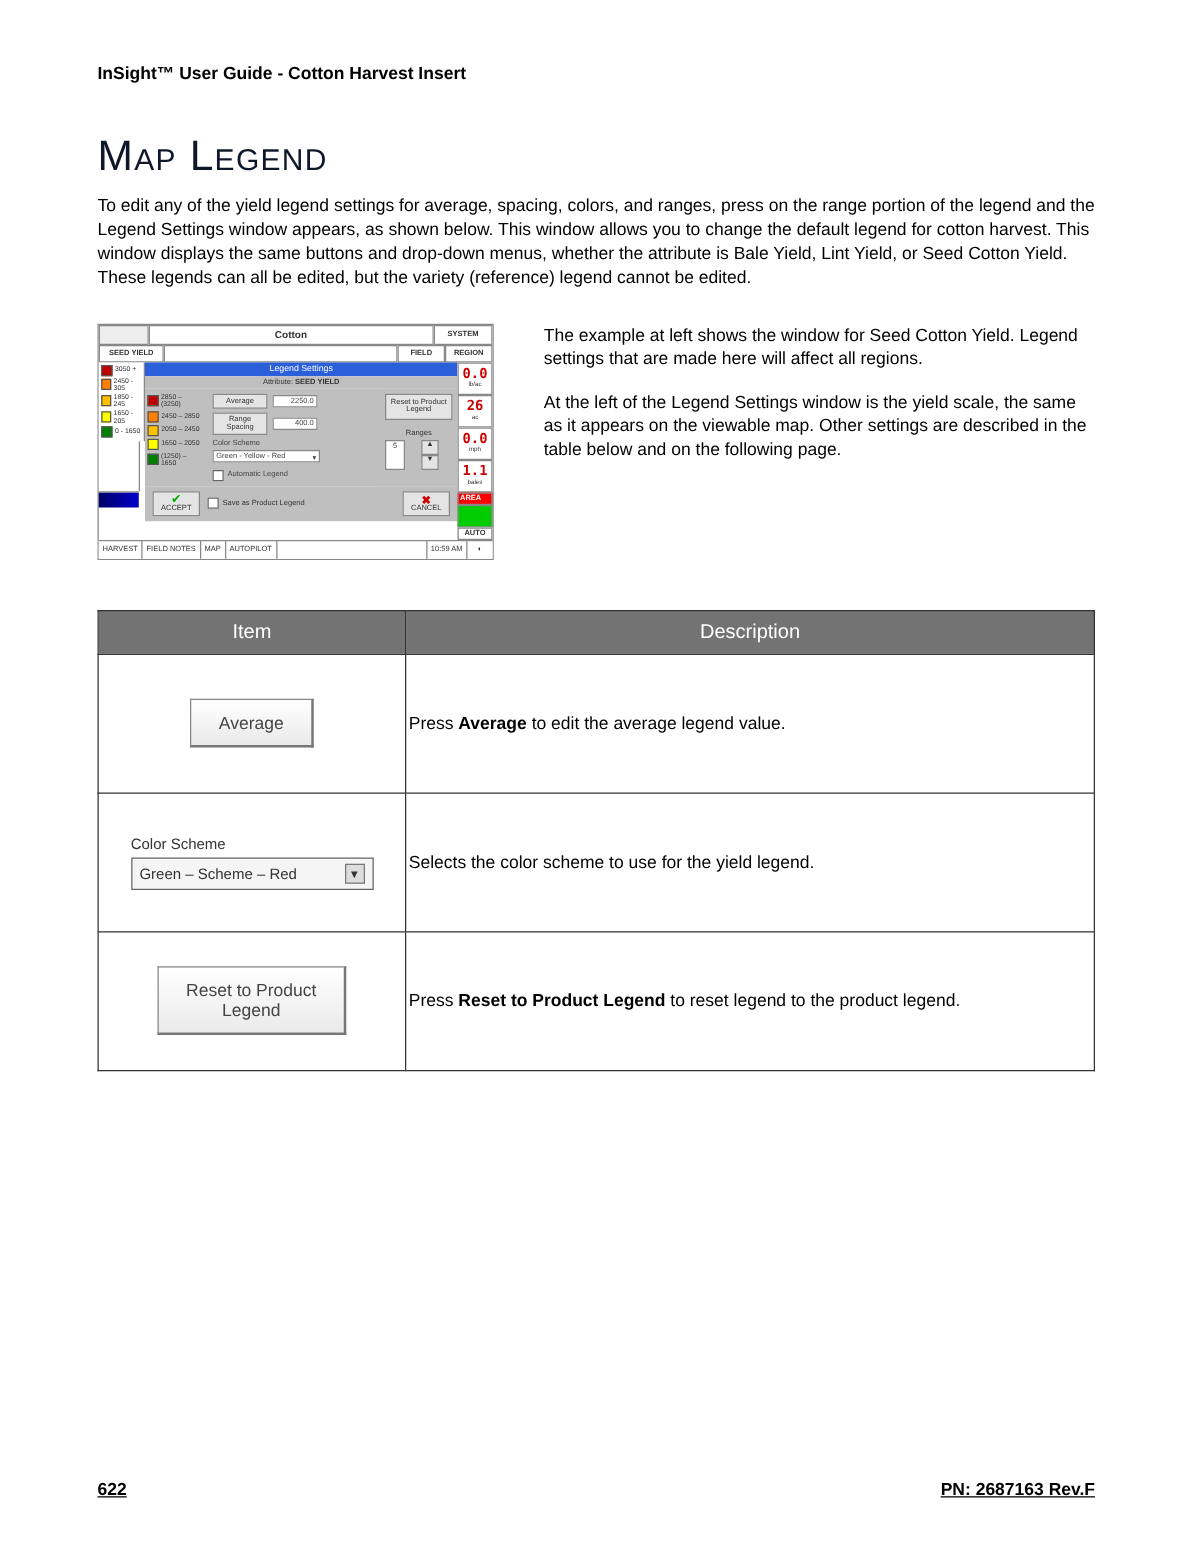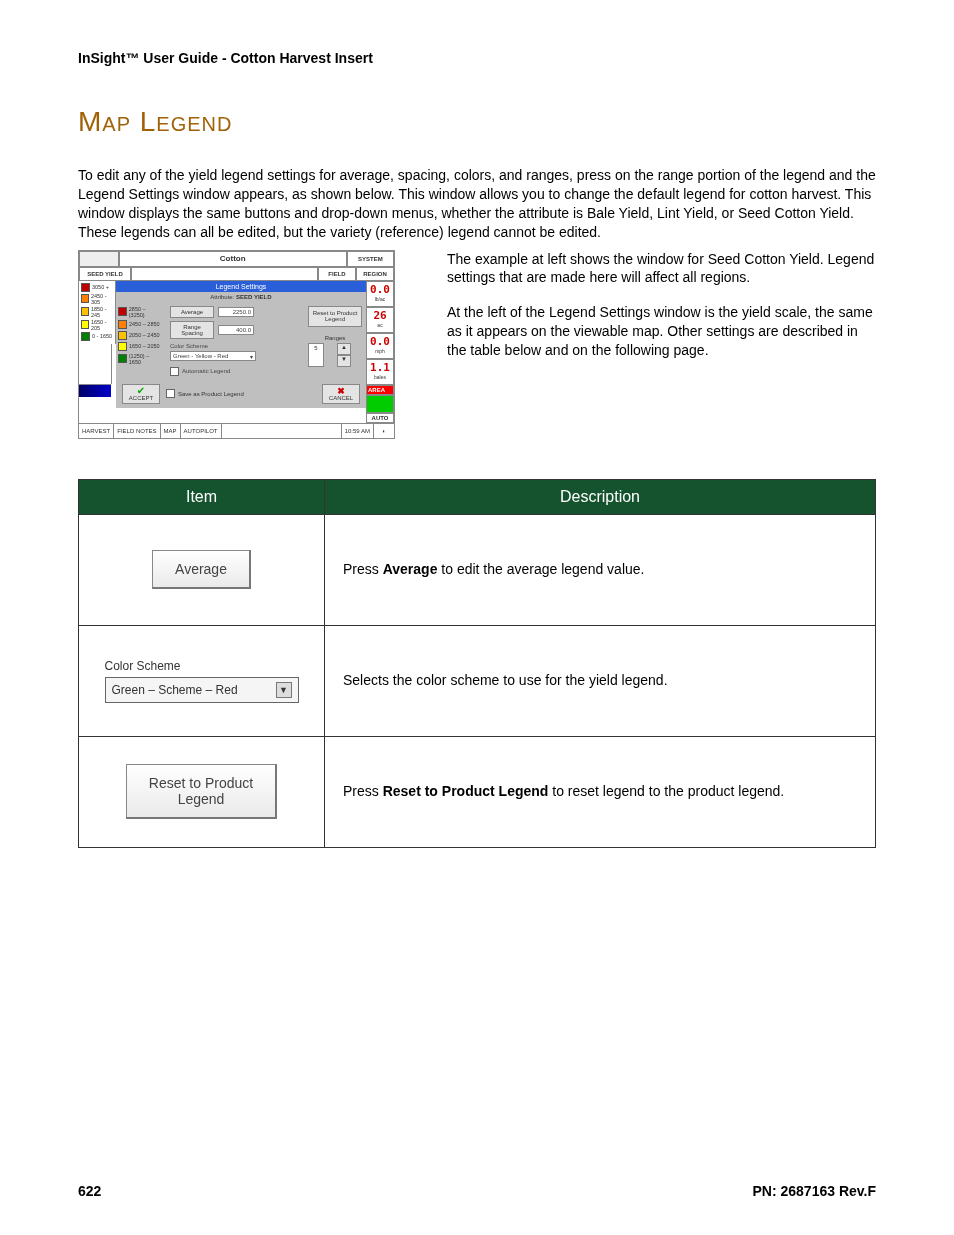--- a/index.html
+++ b/index.html
@@ -15,47 +15,47 @@
     box-sizing: border-box;
     min-height: 1235px;
     position: relative;
   }
   .header {
     font-size: 14px;
     font-weight: bold;
     margin-bottom: 40px;
   }
   .title {
-    font-size: 28px;
-    color: #a16207;
+    font-size: 34px;
+    color: #0f172a;
     font-variant: small-caps;
     letter-spacing: 1px;
+    margin-bottom: 10px;
+  }
+  .body-text {
+    font-size: 14px;
+    line-height: 1.35;
     margin-bottom: 28px;
-  }
-  .body-text {
-    font-size: 14px;
-    line-height: 1.35;
-    margin-bottom: 8px;
   }
   .subhead {
     font-size: 14px;
     font-weight: bold;
     margin-bottom: 14px;
   }
   .two-col {
     display: flex;
     gap: 40px;
     margin-bottom: 40px;
   }
   .two-col .right {
     flex: 1;
     font-size: 14px;
     line-height: 1.35;
   }
-  .two-col .right p { margin: 0 0 16px 12px; }
+  .two-col .right p { margin: 0 0 16px 0; }
 
   
   .app-shot {
     width: 315px;
     border: 1px solid #888;
     font-size: 7px;
     font-family: Arial, sans-serif;
     color: #333;
   }
   .app-shot .top-row { display:flex; }
@@ -101,40 +101,40 @@
   .app-shot .bottom .time { margin-left:auto; border-right:none; border-left:1px solid #888;}
   .app-shot .bottom .globe { width:14px; border-left:1px solid #888; border-right:none;}
 
   
   table.doc-table {
     border-collapse: collapse;
     width: 100%;
     margin-bottom: 60px;
   }
   table.doc-table th {
-    background: #14532d;
+    background: #737373;
     color: #fff;
     font-weight: normal;
     font-size: 16px;
     padding: 8px 0;
     border: 1px solid #333;
   }
   table.doc-table td {
     border: 1px solid #333;
     font-size: 14px;
     padding: 0;
     vertical-align: middle;
   }
   table.doc-table td.item-cell {
     width: 245px;
     text-align: center;
     height: 110px;
   }
   table.doc-table td.desc-cell {
-    padding: 0 18px;
+    padding: 0 2px;
     line-height: 1.3;
   }
   .widget-btn {
     display:inline-block;
     background: linear-gradient(#fff,#eaeaea);
     border:1px solid #888;
     border-bottom:2px solid #777;
     border-right:2px solid #777;
     padding: 10px 22px;
     font-family: Arial, sans-serif;
@@ -167,20 +167,21 @@
 
   .footer {
     position: absolute;
     bottom: 36px;
     left: 78px;
     right: 78px;
     display:flex;
     justify-content: space-between;
     font-size: 14px;
     font-weight: bold;
+    text-decoration: underline;
   }
 </style>
 </head>
 <body>
 
 <div class="page">
 
   <div class="header">InSight™ User Guide - Cotton Harvest Insert</div>
 
   <div class="title">Map Legend</div>

